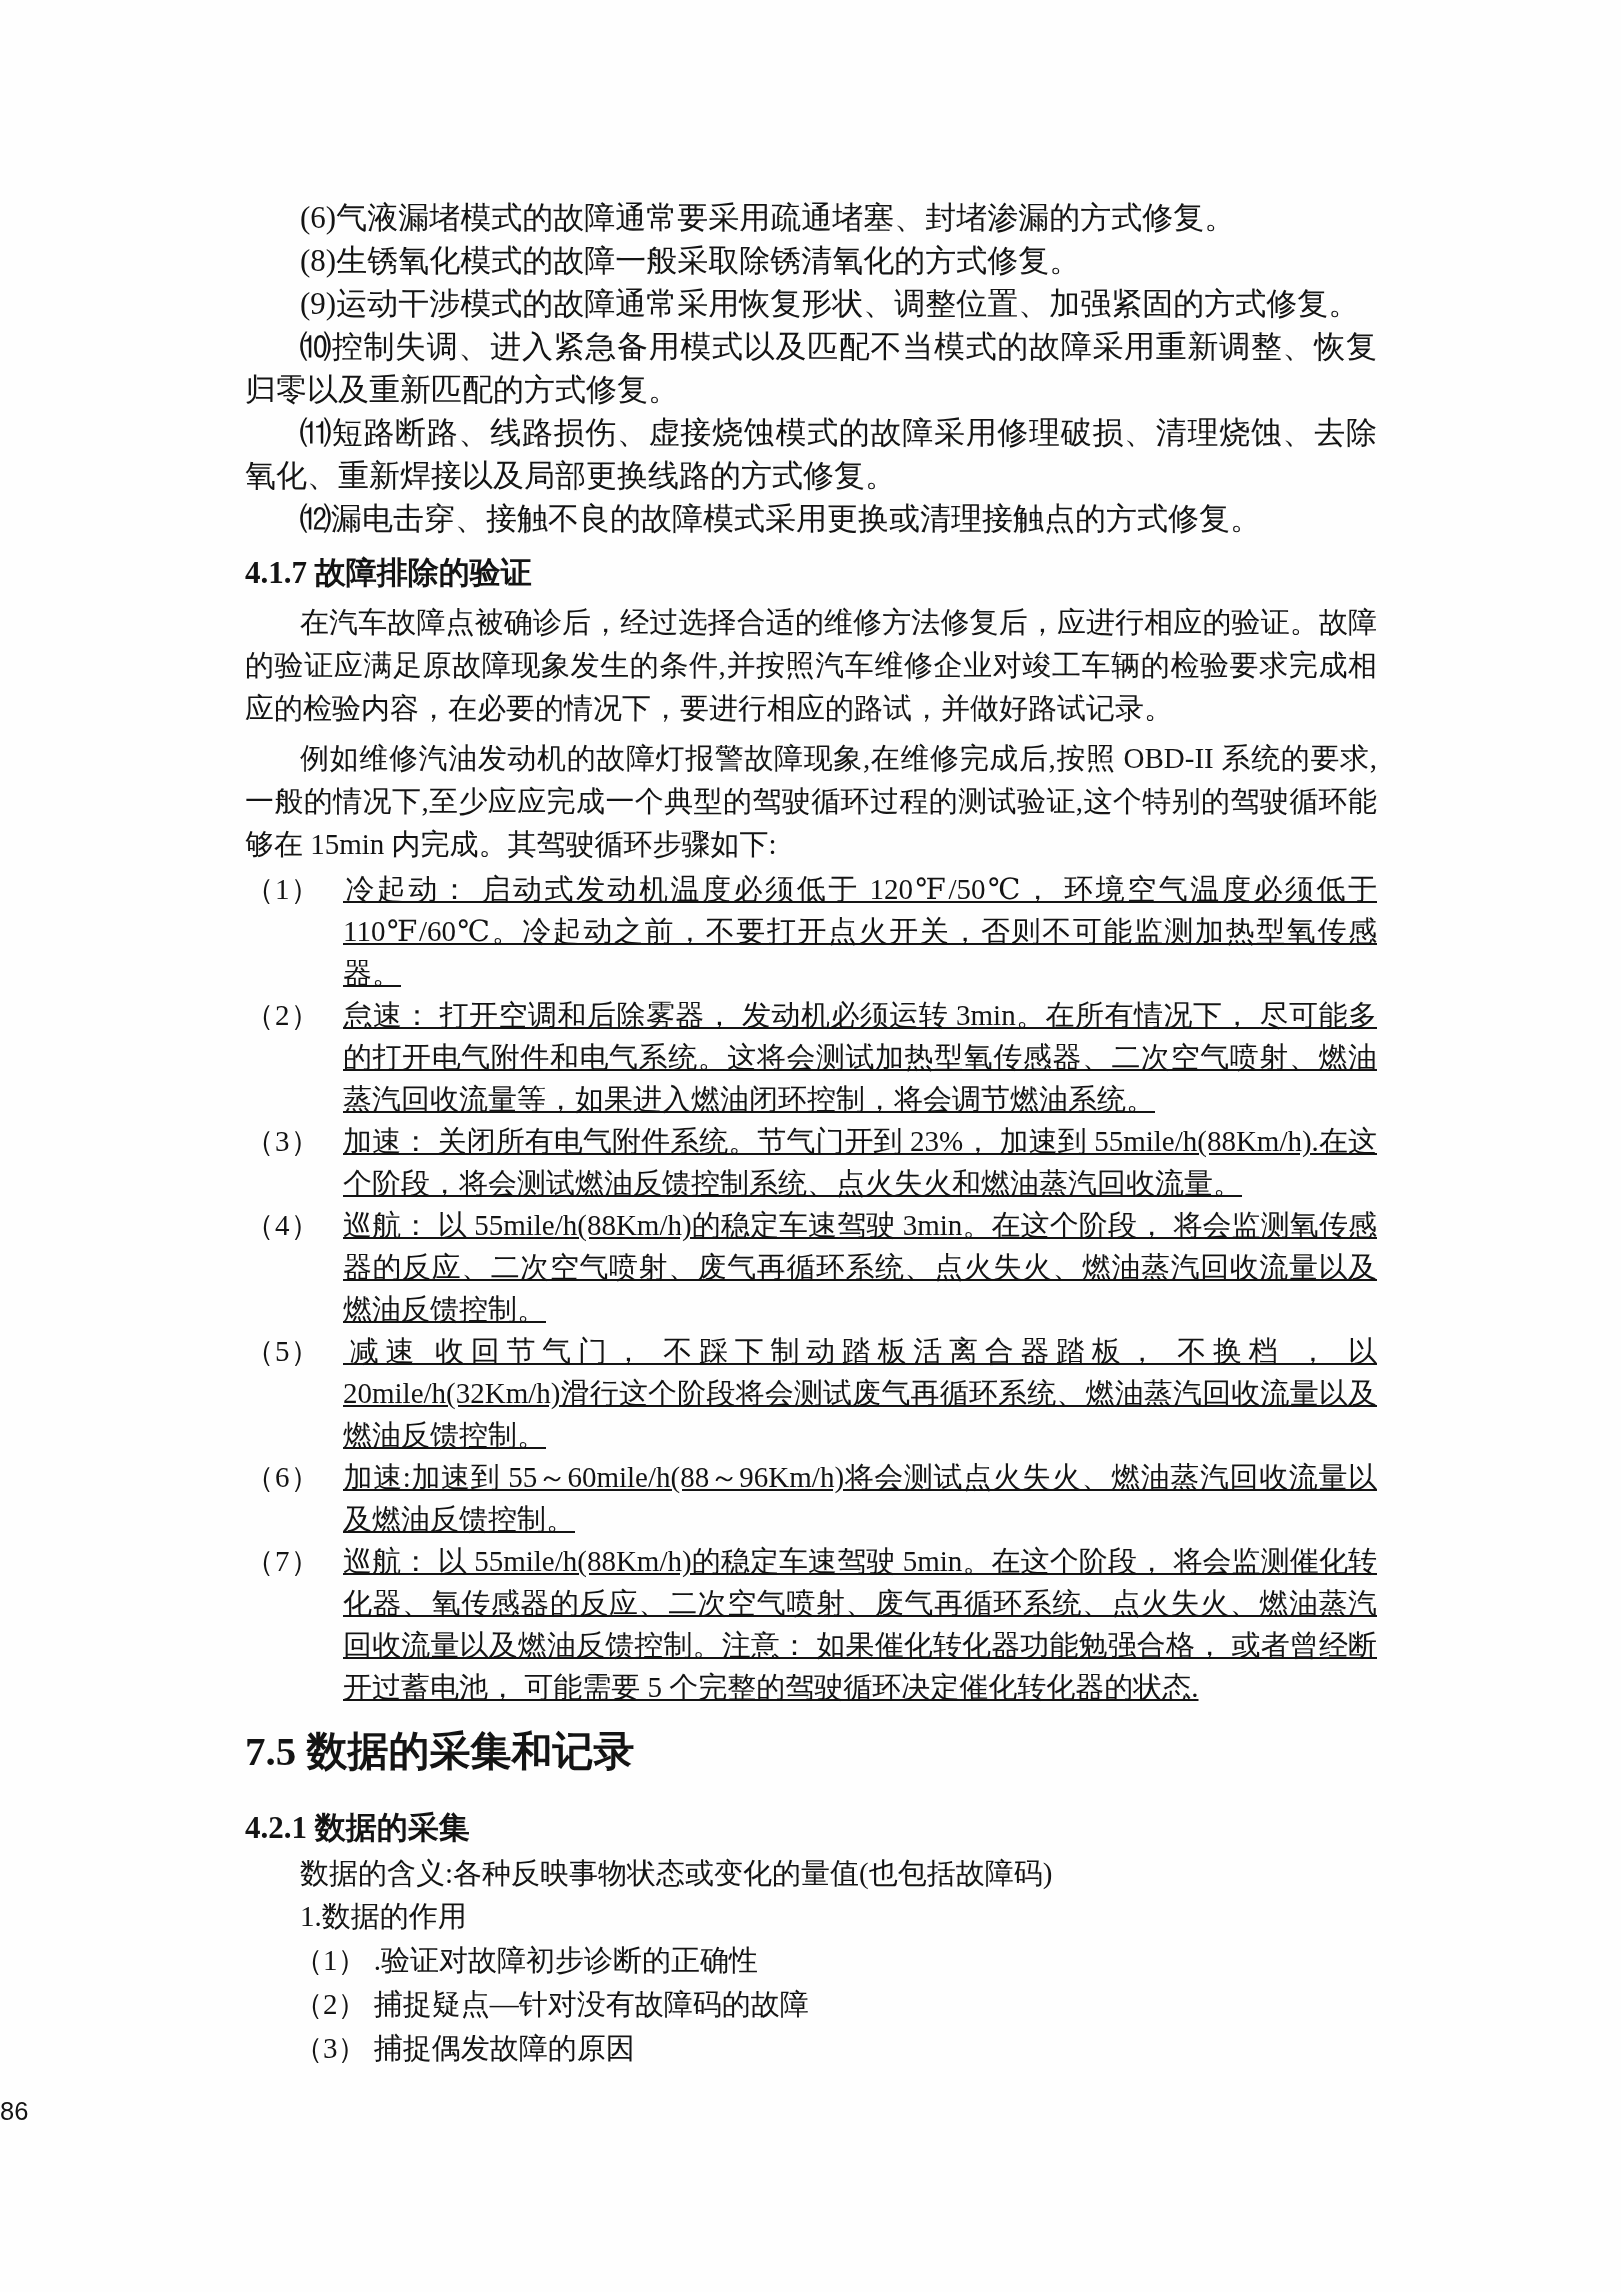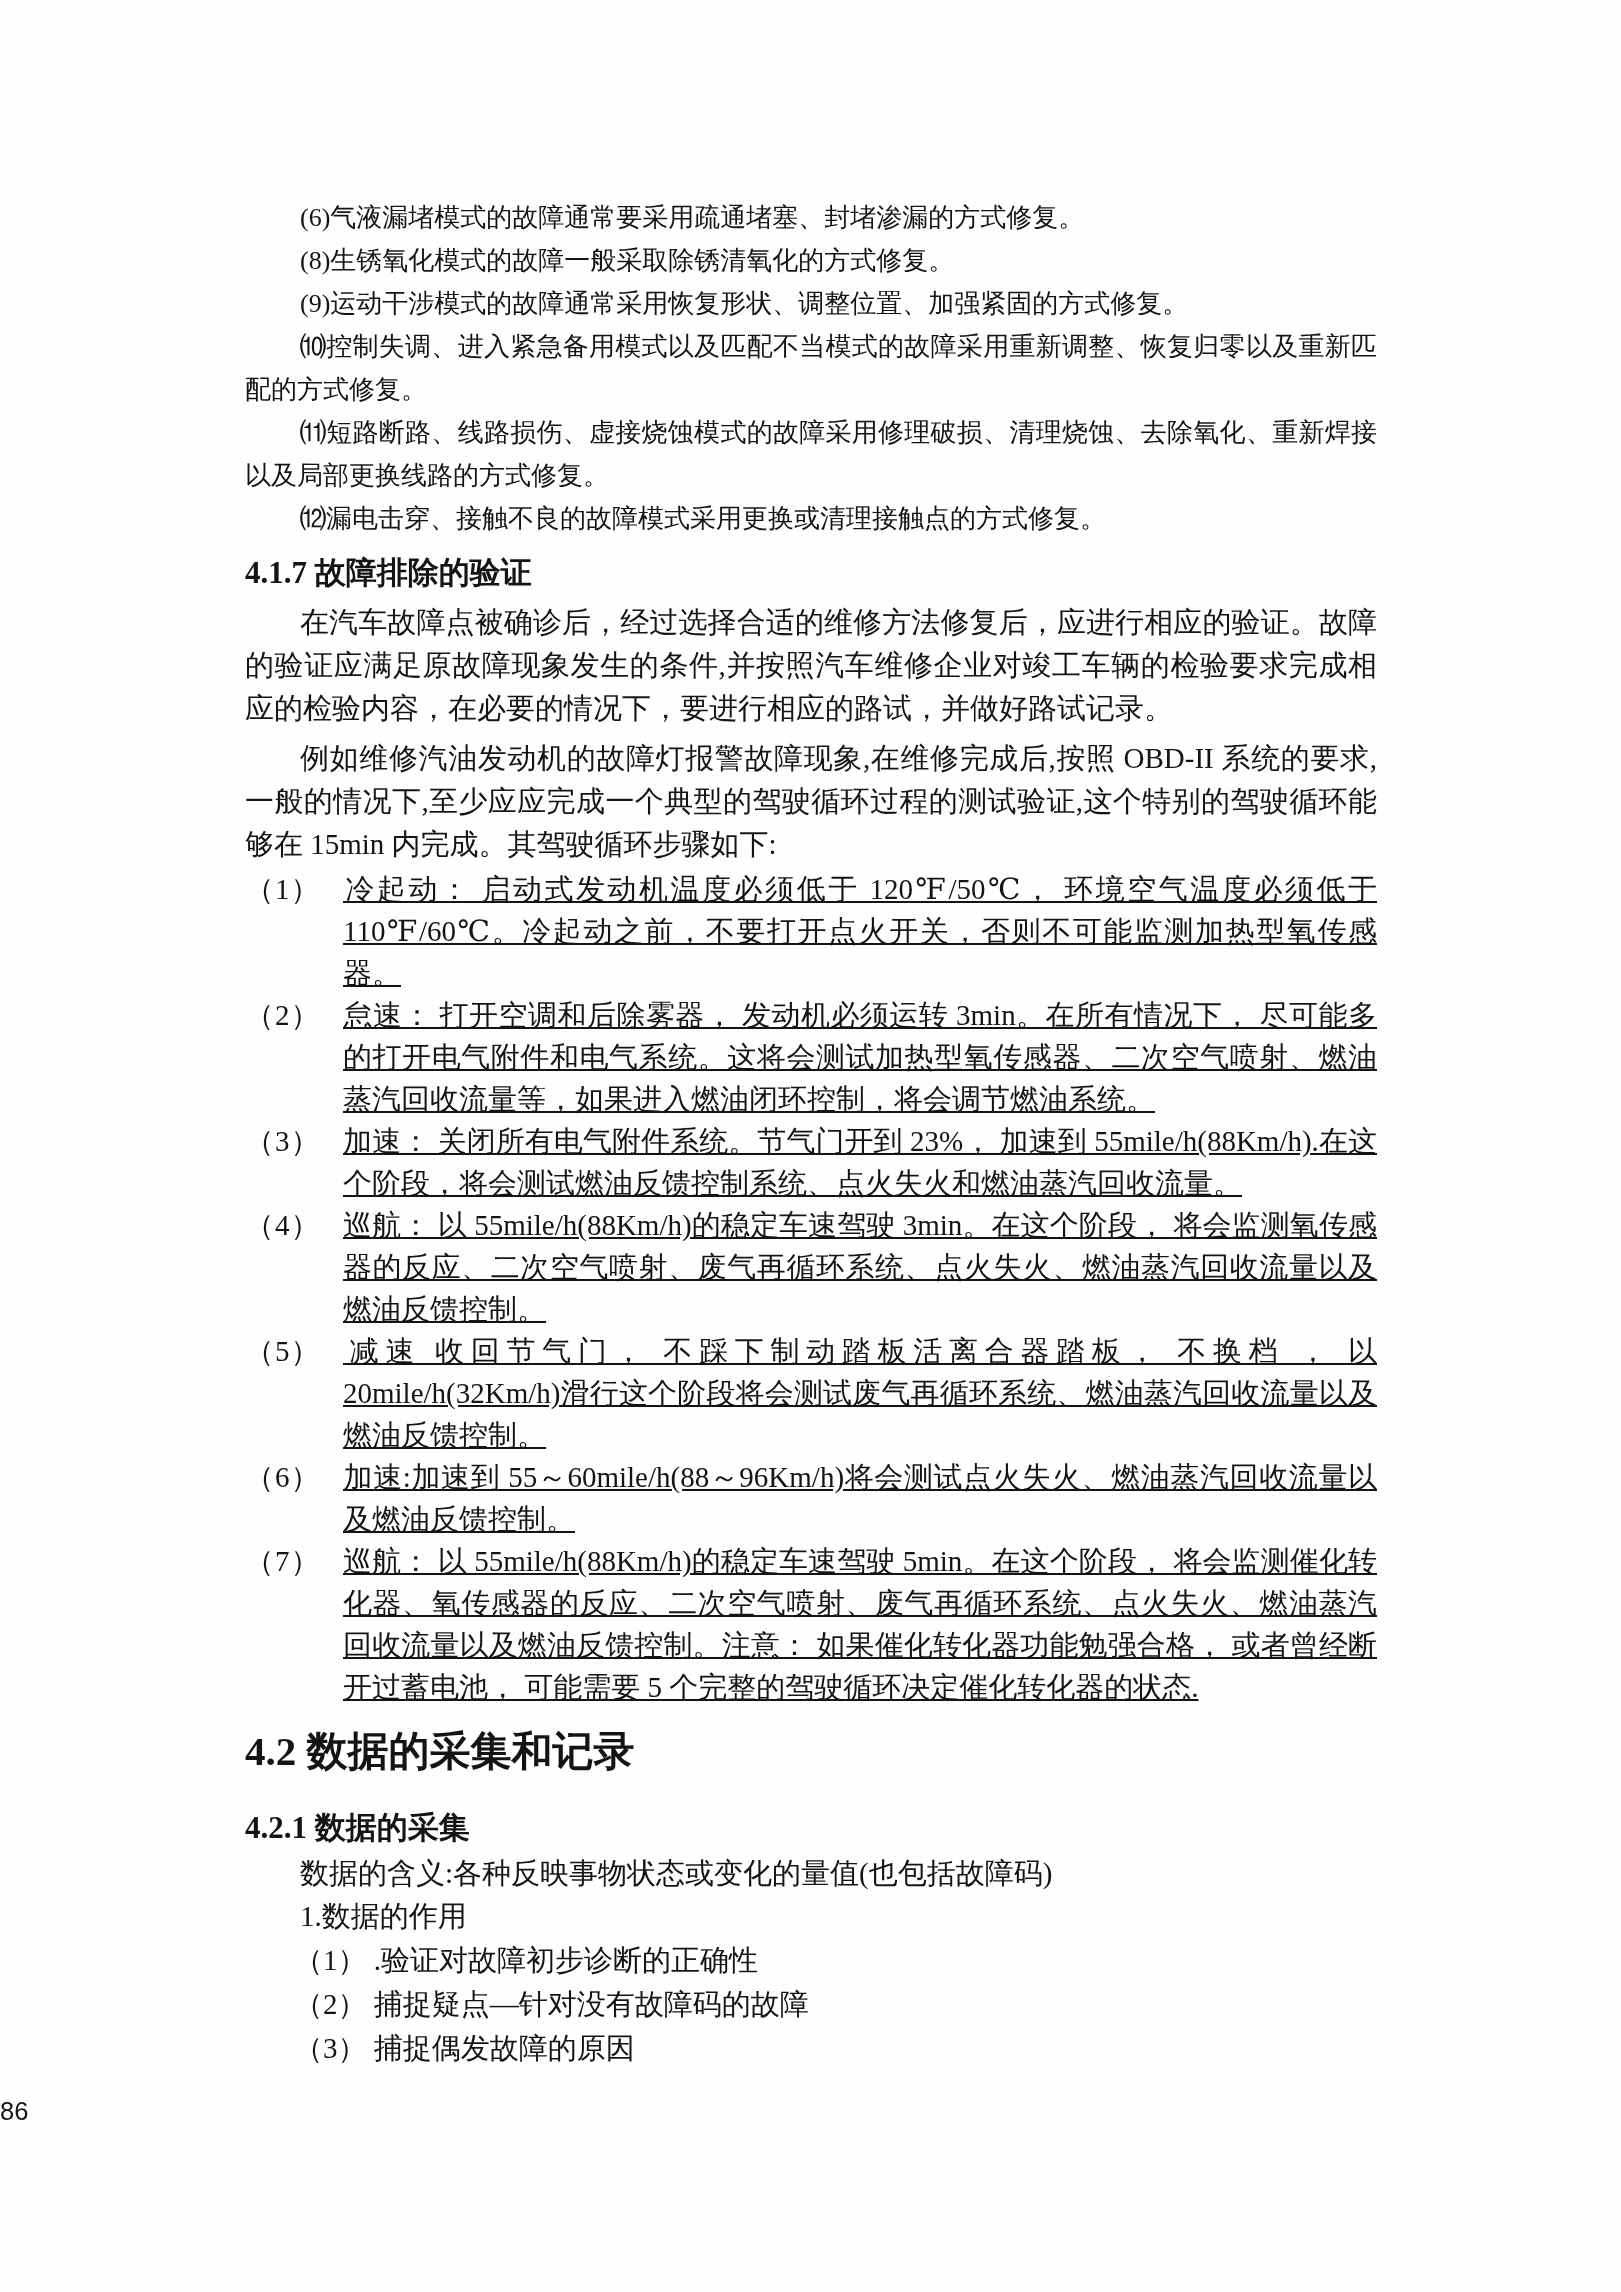--- a/index.html
+++ b/index.html
@@ -9,21 +9,21 @@
     height: 2293px;
     margin: 0;
     background: #fefefe;
     color: #141414;
     font-family: "Liberation Serif", "DejaVu Serif", serif;
     box-sizing: border-box;
     padding: 196px 244px 0 245px;
     overflow: hidden;
   }
   .body-text { font-size:29px; line-height:43px; text-align:justify; }
-  p.para { margin:0; text-indent:55px; font-size:26px; line-height:43px; text-align:justify; }
+  p.para { margin:0; text-indent:55px; font-size:31px; line-height:43px; text-align:justify; }
   h3.sub-heading {
     font-size:31px; font-weight:bold; line-height:45px;
     margin:9.8px 0 5.9px 0; text-indent:0;font-family:Liberation Serif, serif;
   }
   p.flow { margin:0; font-size:29px; line-height:43px; text-align:justify; text-indent:55px; }
   p.flow2 { margin:7.8px 0 0 0; font-size:29px; line-height:43px; text-align:justify; text-indent:55px; }
   ol.steps { list-style:none; margin:2px 0 0 0; padding:0; }
   ol.steps li {
     font-size:29px; line-height:42px; text-align:justify;
     padding-left:98px; margin:0;text-decoration:underline;
@@ -68,21 +68,21 @@
   <ol class="steps">
     <li><span class="marker">（1）</span><span>冷起动： 启动式发动机温度必须低于 120℉/50℃， 环境空气温度必须低于 110℉/60℃。冷起动之前，不要打开点火开关，否则不可能监测加热型氧传感器。</span></li>
     <li><span class="marker">（2）</span><span>怠速： 打开空调和后除雾器， 发动机必须运转 3min。在所有情况下， 尽可能多的打开电气附件和电气系统。这将会测试加热型氧传感器、二次空气喷射、燃油蒸汽回收流量等，如果进入燃油闭环控制，将会调节燃油系统。</span></li>
     <li><span class="marker">（3）</span><span>加速： 关闭所有电气附件系统。节气门开到 23%， 加速到 55mile/h(88Km/h).在这个阶段，将会测试燃油反馈控制系统、点火失火和燃油蒸汽回收流量。</span></li>
     <li><span class="marker">（4）</span><span>巡航： 以 55mile/h(88Km/h)的稳定车速驾驶 3min。在这个阶段， 将会监测氧传感器的反应、二次空气喷射、废气再循环系统、点火失火、燃油蒸汽回收流量以及燃油反馈控制。</span></li>
     <li><span class="marker">（5）</span><span>减速 收回节气门， 不踩下制动踏板活离合器踏板， 不换档 ， 以 20mile/h(32Km/h)滑行这个阶段将会测试废气再循环系统、燃油蒸汽回收流量以及燃油反馈控制。</span></li>
     <li><span class="marker">（6）</span><span>加速:加速到 55～60mile/h(88～96Km/h)将会测试点火失火、燃油蒸汽回收流量以及燃油反馈控制。</span></li>
     <li><span class="marker">（7）</span><span>巡航： 以 55mile/h(88Km/h)的稳定车速驾驶 5min。在这个阶段， 将会监测催化转化器、氧传感器的反应、二次空气喷射、废气再循环系统、点火失火、燃油蒸汽回收流量以及燃油反馈控制。注意： 如果催化转化器功能勉强合格， 或者曾经断开过蓄电池， 可能需要 5 个完整的驾驶循环决定催化转化器的状态.</span></li>
   </ol>
 
-  <h2 class="major-heading">4.2  数据的采集和记录</h2>
+  <h2 class="major-heading">7.5  数据的采集和记录</h2>
 
   <h3 class="sub-heading-2">4.2.1  数据的采集</h3>
 
   <p class="data-line">数据的含义:各种反映事物状态或变化的量值(也包括故障码)</p>
   <p class="data-line">1.数据的作用</p>
 
   <div>
     <p class="role-line">（1） .验证对故障初步诊断的正确性</p>
     <p class="role-line">（2） 捕捉疑点—针对没有故障码的故障</p>
     <p class="role-line">（3） 捕捉偶发故障的原因</p>

